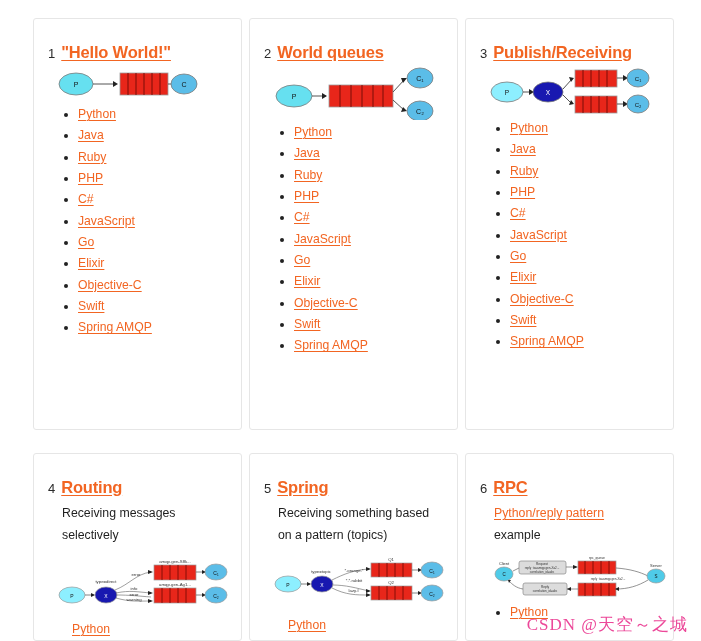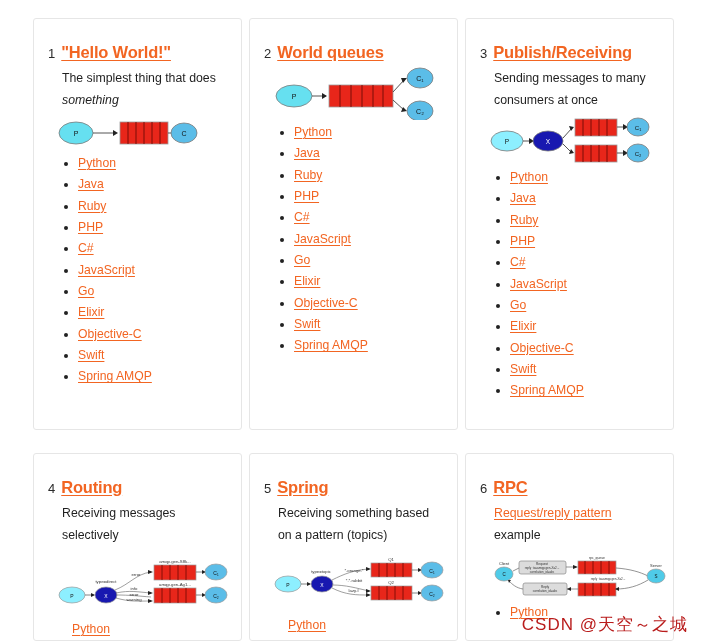--- a/index.html
+++ b/index.html
@@ -106,42 +106,38 @@
     text-decoration: underline;
     text-underline-offset: 2px;
     cursor: pointer;
     display: inline-block;
   }
   .watermark {
     position: absolute;
     right: 13px;
     bottom: 5px;
     font-size: 17px;
-    color: #b91c1c;
+    color: #ec4899;
     letter-spacing: 1px;
     white-space: nowrap;
-    font-family: Liberation Sans, sans-serif;
+    font-family: Liberation Serif, serif;
   }
   svg { display: block; }
 </style>
 </head>
 <body>
 
 <div id="page">
 
   <div class="grid">
 
     <div class="card row1">
       <div class="card-title">
         <span class="card-num">1</span>
         <a class="card-link">"Hello World!"</a>
-      </div>
-      <div class="card-desc">
-        <span>The simplest thing that does </span><br>
-        <span class="em">something</span>
       </div>
       <div class="diagram-wrap">
         <svg width="140" height="36" viewBox="0 0 140 36">
           <ellipse cx="18" cy="18" rx="17" ry="11" fill="#66e0f0" stroke="#7a7a7a" stroke-width="0.8"></ellipse>
           <text x="18" y="21" font-size="7" text-anchor="middle" fill="#111" font-family="Liberation Sans, sans-serif">P</text>
           <line x1="35" y1="18" x2="55" y2="18" stroke="#555" stroke-width="1"></line>
           <polygon points="55,15 60,18 55,21" fill="#222"></polygon>
           <g>
             <rect x="62" y="7" width="48" height="22" fill="#e8261a" stroke="#9c9c9c" stroke-width="0.8"></rect>
             <line x1="70" y1="7" x2="70" y2="29" stroke="#7a0c06" stroke-width="1"></line>
@@ -212,23 +208,20 @@
         <li><a>Objective-C</a></li>
         <li><a>Swift</a></li>
         <li><a>Spring AMQP</a></li>
       </ul>
     </div>
 
     <div class="card row1">
       <div class="card-title">
         <span class="card-num">3</span>
         <a class="card-link">Publish/Receiving</a>
-      </div>
-      <div class="card-desc">
-        <span>Sending messages to many consumers at once</span>
       </div>
       <div class="diagram-wrap">
         <svg width="160" height="50" viewBox="0 0 160 50">
           <ellipse cx="17" cy="26" rx="16" ry="10" fill="#8defff" stroke="#7a7a7a" stroke-width="0.8"></ellipse>
           <text x="17" y="29" font-size="6.5" text-anchor="middle" fill="#111" font-family="Liberation Sans, sans-serif">P</text>
           <line x1="33" y1="26" x2="42" y2="26" stroke="#555" stroke-width="1"></line>
           <polygon points="39,23 44,26 39,29" fill="#222"></polygon>
           <ellipse cx="58" cy="26" rx="15" ry="10" fill="#1818b0" stroke="#7a7a7a" stroke-width="0.8"></ellipse>
           <text x="58" y="29" font-size="6.5" text-anchor="middle" fill="#ffffff" font-family="Liberation Sans, sans-serif">X</text>
           <path d="M73,23 L82,13" stroke="#555" stroke-width="1" fill="none"></path>
@@ -385,21 +378,21 @@
       </div>
       <a class="tail-link">Python</a>
     </div>
 
     <div class="card row2">
       <div class="card-title">
         <span class="card-num">6</span>
         <a class="card-link">RPC</a>
       </div>
       <div class="card-desc">
-        <a class="inline-link">Request/reply pattern</a><br>
+        <a class="inline-link">Python/reply pattern</a><br>
         <span> example</span>
       </div>
       <div class="diagram-wrap">
         <svg width="180" height="52" viewBox="0 0 180 52">
           <text x="14" y="15" font-size="4" text-anchor="middle" fill="#333" font-family="Liberation Sans, sans-serif">Client</text>
           <ellipse cx="14" cy="24" rx="9" ry="7" fill="#4fcbe8" stroke="#9a9a9a" stroke-width="0.7"></ellipse>
           <text x="14" y="26" font-size="4.5" text-anchor="middle" fill="#111" font-family="Liberation Sans, sans-serif">C</text>
           <rect x="29" y="11" width="47" height="13" rx="2" fill="#dcdcdc" stroke="#8a8a8a" stroke-width="0.7"></rect>
           <text x="52" y="15" font-size="3.2" text-anchor="middle" fill="#333" font-family="Liberation Sans, sans-serif">Request</text>
           <text x="52" y="19" font-size="3" text-anchor="middle" fill="#333" font-family="Liberation Sans, sans-serif">reply_to=amqp.gen-Xa2...</text>

